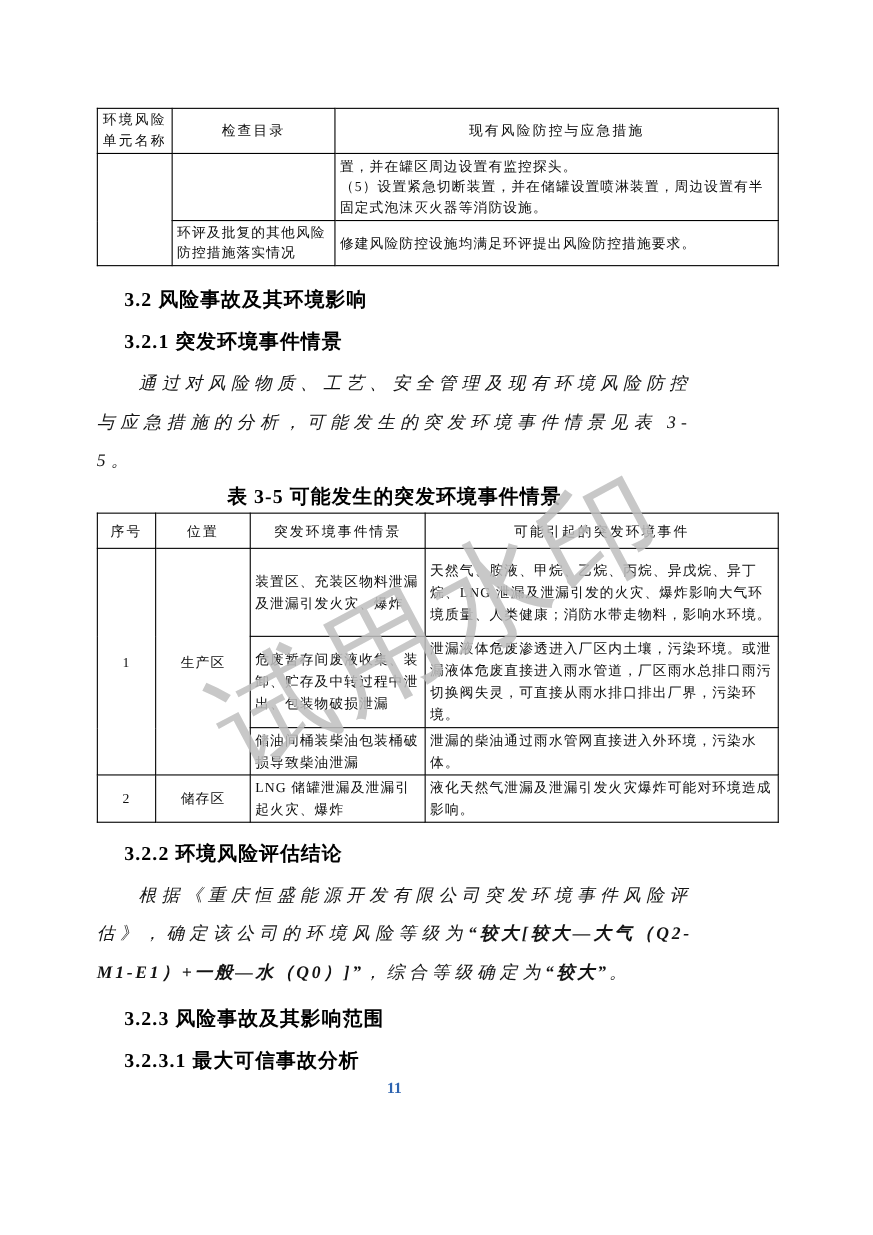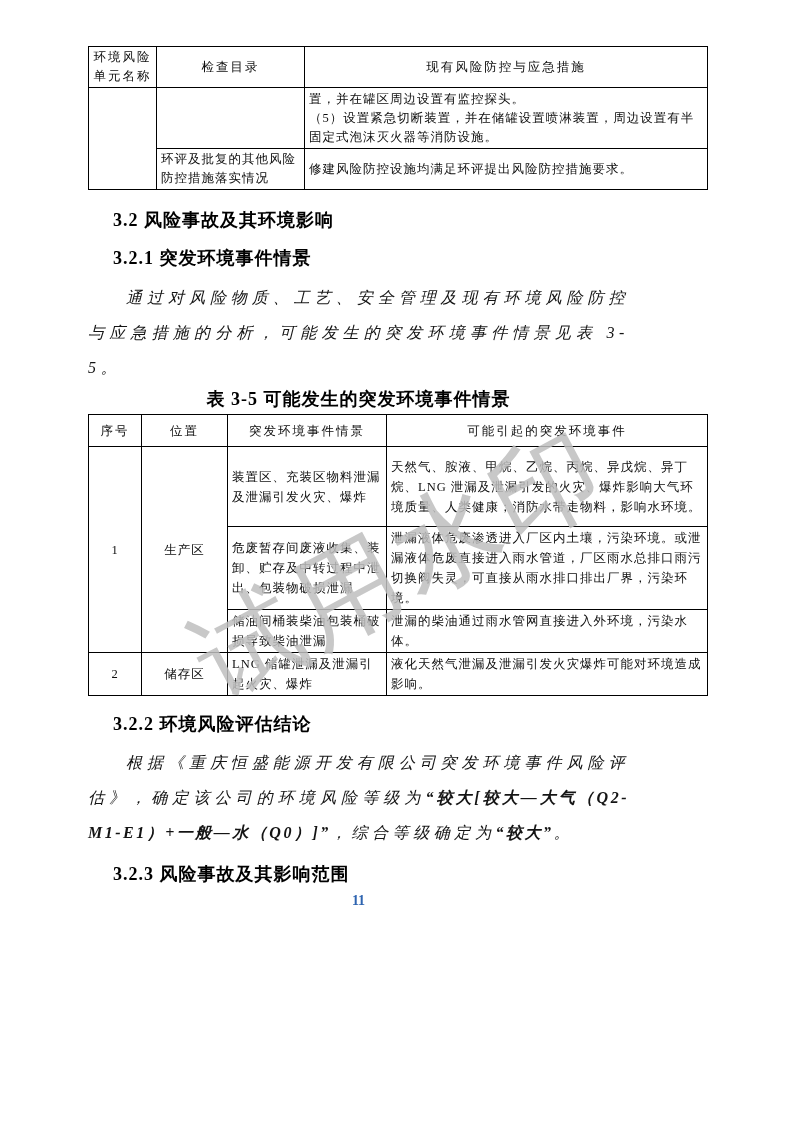--- a/index.html
+++ b/index.html
@@ -3,21 +3,21 @@
 <meta charset="utf-8">
 <style>
   * { margin: 0; padding: 0; box-sizing: border-box; }
   html, body { background: #ffffff; }
   .page {
     position: relative;
     width: 716px;
     height: 1123px;
     background: #ffffff;
     overflow: hidden;
-    padding: 46px 87px 0 88px;
+    padding: 98px 87px 0 88px;
     font-family: "Liberation Serif", "DejaVu Serif", serif;
     color: #111111;
   }
   
   table {
     border-collapse: collapse;
     width: 619px;
     table-layout: fixed;
     font-size: 12.5px;
     line-height: 20px;
@@ -169,18 +169,19 @@
       <td class="left">LNG 储罐泄漏及泄漏引起火灾、爆炸</td>
       <td class="left">液化天然气泄漏及泄漏引发火灾爆炸可能对环境造成影响。</td>
     </tr>
   </tbody>
     </table>
 
   <div class="heading h322">3.2.2 环境风险评估结论</div>
   <p class="body p322"><span>根据《重庆恒盛能源开发有限公司突发环境事件风险评估》，确定该公司的环境风险等级为</span><b>“较大[较大—大气（Q2-M1-E1）+一般—水（Q0）]”</b><span>，综合等级确定为</span><b>“较大”</b><span>。</span></p>
 
   <div class="heading h323">3.2.3 风险事故及其影响范围</div>
+  <div class="heading">3.2.3.1 最大可信事故分析</div>
 
   <div class="page-num">11</div>
 
   <div class="watermark">试用水印</div>
 
 </div>
 
 </body></html>

